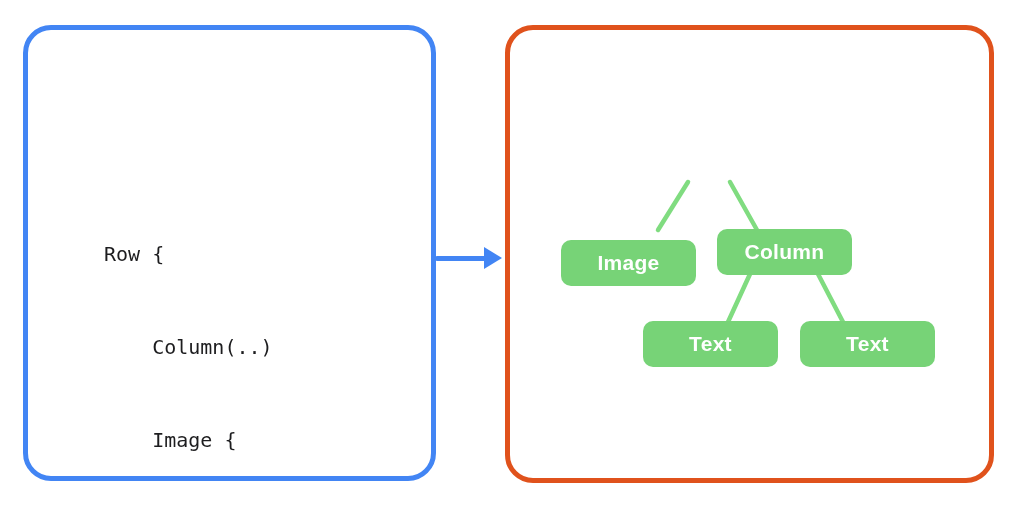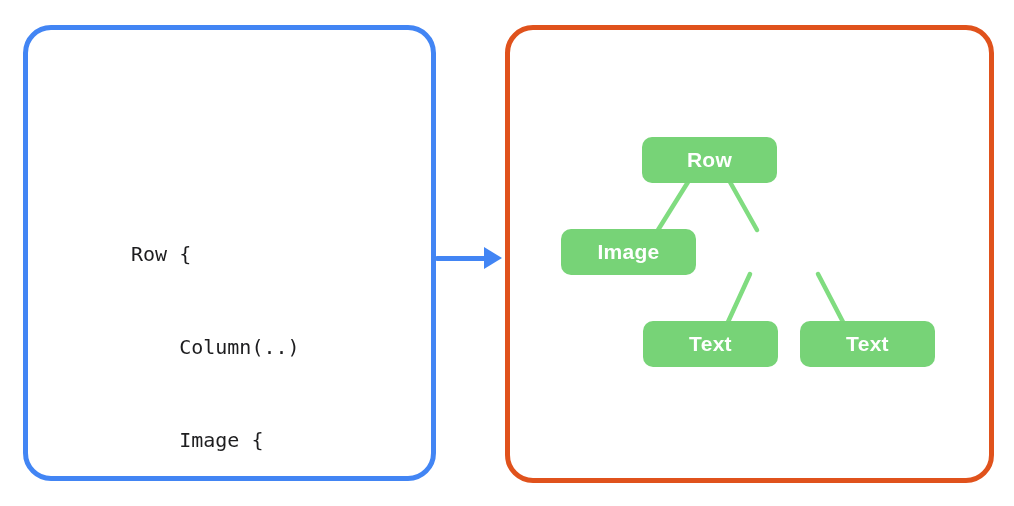--- a/index.html
+++ b/index.html
@@ -32,21 +32,21 @@
     position: absolute;
     left: 76px;
     top: 147px;
     font-family: "DejaVu Sans Mono", "Liberation Mono", monospace;
     font-size: 20px;
     font-weight: 500;
     line-height: 31px;
     color: var(--code-text, #1d1d1f);
     white-space: pre;
   }
-  .code-line { white-space: pre; margin-left: 27px; }
+  .code-line { white-space: pre; }
 
   
   .flow-arrow { position: absolute; left: 0; top: 0; }
   .arrow-shaft {
     position: absolute;
     left: 435px;
     top: 256px;
     width: 52px;
     height: 5px;
     background: var(--panel-blue-border, #4285F4);
@@ -95,21 +95,21 @@
     background: var(--node-green, #77D377);
     color: var(--node-text, #ffffff);
     font-size: 21px;
     font-weight: 700;
     letter-spacing: 0.3px;
     display: flex;
     align-items: center;
     justify-content: center;
   }
   .node-row    { left: 132px; top: 107px; }
-  .node-image  { left:  51px; top: 199px; }
+  .node-image  { left:  51px; top: 210px; }
   .node-column { left: 207px; top: 199px; }
   .node-text1  { left: 133px; top: 291px; }
   .node-text2  { left: 290px; top: 291px; }
 </style>
 </head>
 <body>
 
 <div class="canvas">
 
   <div class="code-panel">
@@ -129,19 +129,19 @@
     <div class="arrow-head"></div>
   </div>
 
   <div class="tree-panel">
     <svg class="tree-edges" viewBox="0 0 479 448" aria-hidden="true">
       <line class="tree-edge" x1="178" y1="152" x2="148" y2="200"></line>
       <line class="tree-edge" x1="220" y1="152" x2="247" y2="200"></line>
       <line class="tree-edge" x1="240" y1="244" x2="218" y2="292"></line>
       <line class="tree-edge" x1="308" y1="244" x2="333" y2="292"></line>
     </svg>
-    <div class="tree-node node-row">Row</div>
     <div class="tree-node node-image">Image</div>
+    <div class="tree-node node-column">Column</div>
     <div class="tree-node node-text1">Text</div>
     <div class="tree-node node-text2">Text</div>
   </div>
 
 </div>
 
 </body></html>

